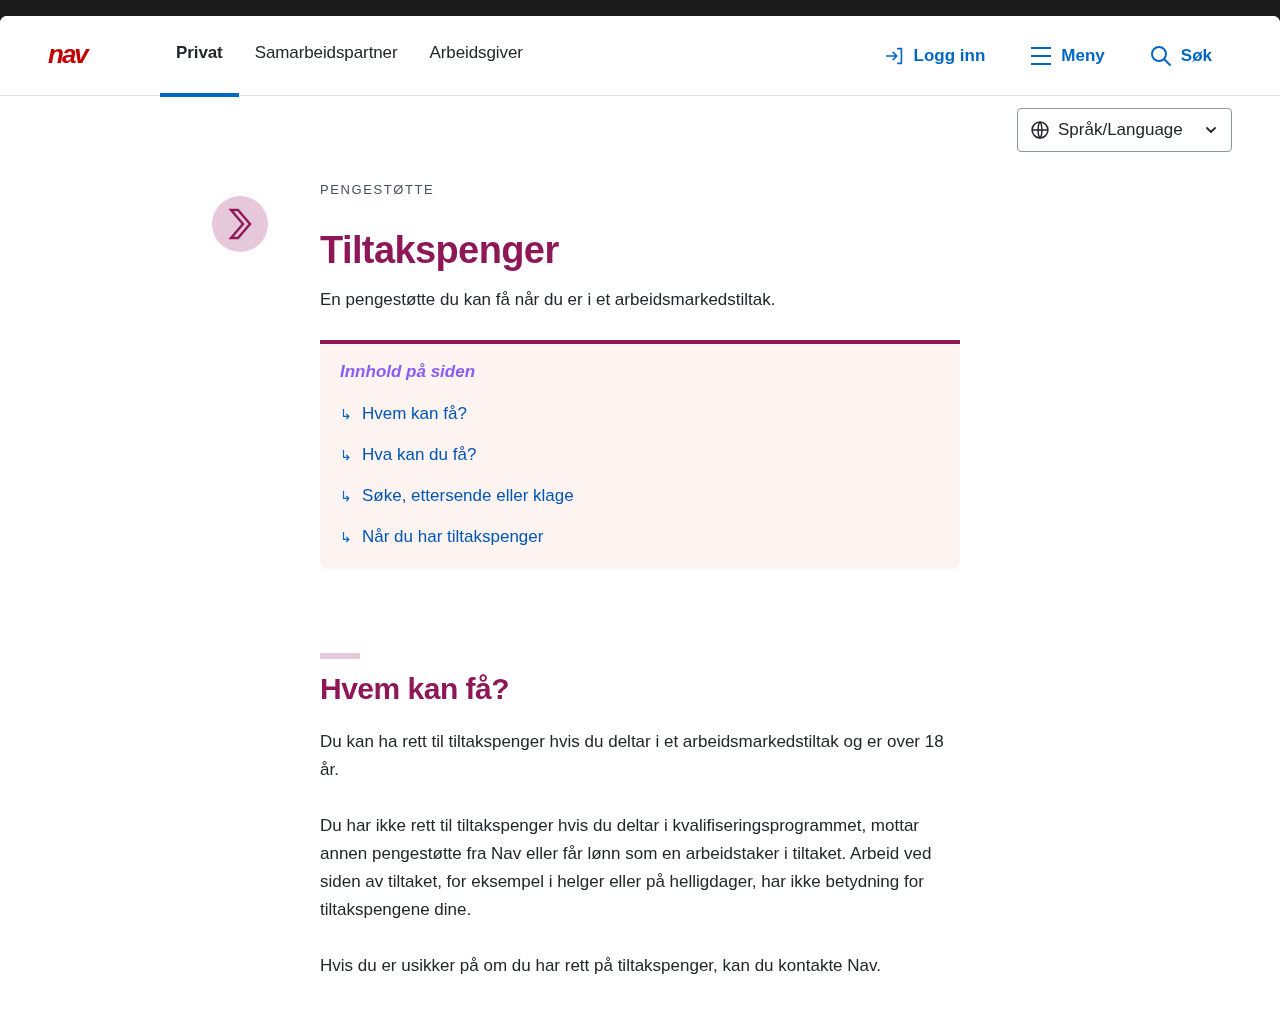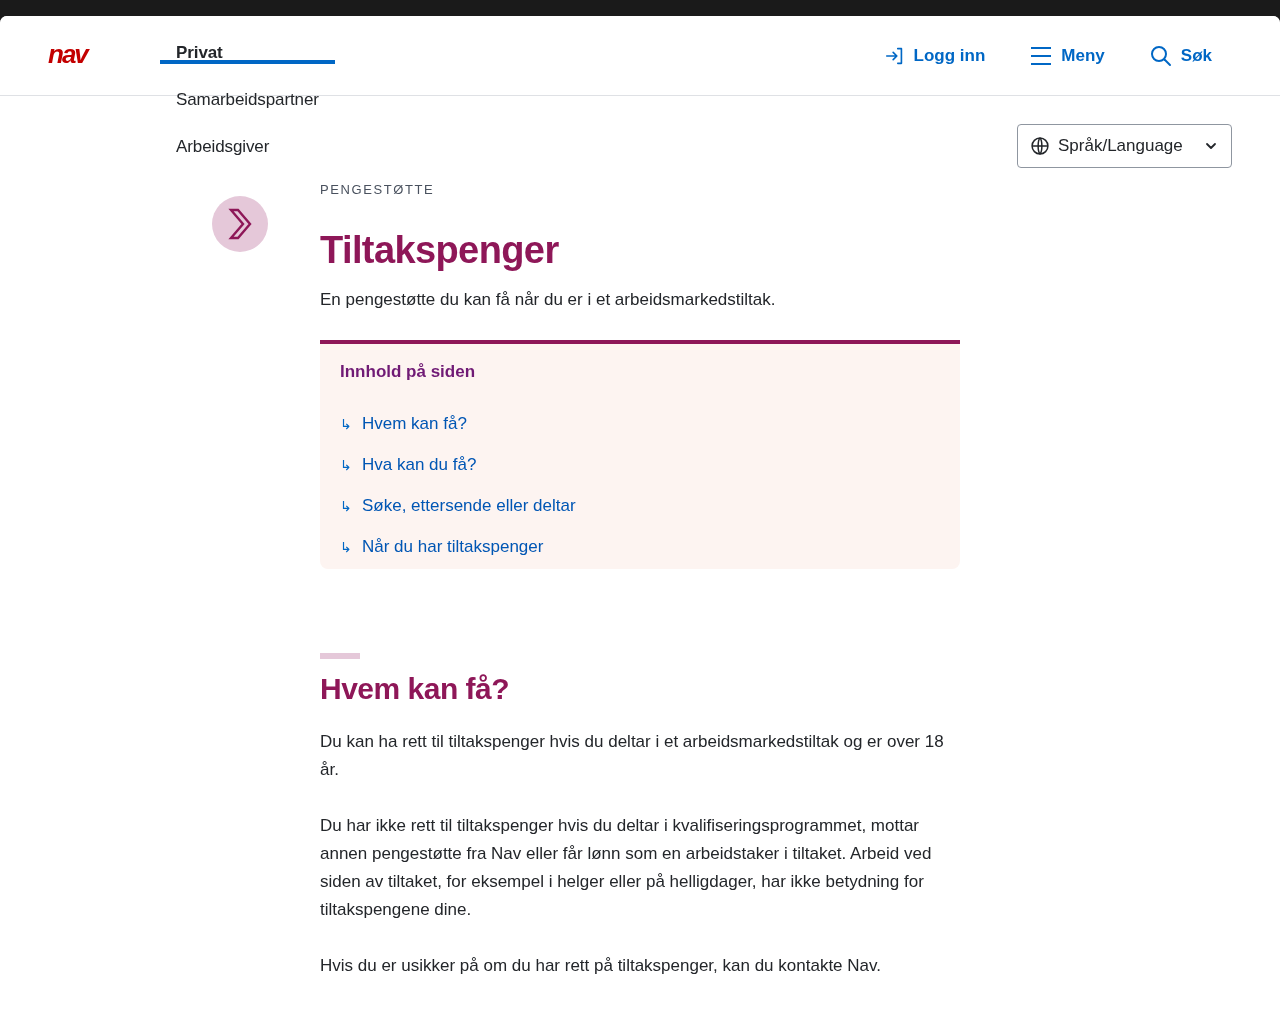--- a/index.html
+++ b/index.html
@@ -8,40 +8,40 @@
     .page {
       position: absolute; left: 0; top: 16px; width: 1280px; height: 1024px;
       background: #ffffff; border-radius: 7px; overflow: hidden;
     }
     
     .header {
       position: absolute; left: 0; top: 0; width: 1280px; height: 80px;
       border-bottom: 1px solid #dfe1e5; background: #fff;
     }
     .logo { position: absolute; left: 48px; top: 27px; width: 64px; height: 24px; }
-    .tabs { position: absolute; left: 160px; top: 0; height: 100px; display: flex; flex-direction: column; }
+    .tabs { position: absolute; left: 160px; top: 0; height: 100px; display: flex; }
     .tab {
       position: relative; height: 80px; padding: 0 16px; display: flex; align-items: flex-start;
       padding-top: 27px; font-size: 17px; color: #23262a; cursor: pointer; letter-spacing: -0.1px;
     }
     .tab.active { font-weight: bold; }
     .tab.active::after {
       content: ""; position: absolute; left: 0; right: 0; bottom: -1px; height: 4px; background: #0067c5;
     }
     .actions { position: absolute; right: 68px; top: 0; height: 80px; display: flex; align-items: center; gap: 44px; }
     .action {
       display: flex; align-items: center; gap: 8px; color: #0067c5; font-weight: bold; font-size: 17px;
       cursor: pointer; padding-top: 0;
     }
     .action svg { display: block; }
     
     .lang {
       position: absolute; left: 1017px; top: 92px; width: 215px; height: 44px;
       border: 1px solid #8f96a0; border-radius: 4px; display: flex; align-items: center;
-      padding: 0 12px; gap: 8px; font-size: 17px; color: #23262a; cursor: pointer; background: #fff; margin-top: 16px;
+      padding: 0 12px; gap: 8px; font-size: 17px; color: #23262a; cursor: pointer; background: #fff;
     }
     .lang .label { flex: 1; }
     
     .icon-circle {
       position: absolute; left: 212px; top: 180px; width: 56px; height: 56px; border-radius: 50%;
       background: #e5c8d9; display: flex; align-items: center; justify-content: center;
     }
     .overline {
       position: absolute; left: 320px; top: 166px; font-size: 13px; letter-spacing: 1.6px; color: #49515e;
     }
@@ -49,21 +49,21 @@
       position: absolute; left: 320px; top: 196px; font-size: 38px; font-weight: bold; color: #8e1758;
       letter-spacing: -0.6px;
       margin-top: 17px;
     }
     .ingress { position: absolute; left: 320px; top: 274px; font-size: 17px; color: #23262a; }
     .toc {
       position: absolute; left: 320px; top: 324px; width: 640px; height: 229px;
       background: #fdf4f1; border-top: 4px solid #8e1758; border-radius: 0 0 8px 8px;
       padding: 18px 20px;
     }
-    .toc-title { font-size: 17px; font-weight: bold; color: #701a75; margin-bottom: 29px; }
+    .toc-title { font-size: 17px; font-weight: bold; color: #8b5cf6; margin-bottom: 19px; font-style: italic; }
     .toc-item {
       display: flex; align-items: center; gap: 8px; height: 41px; color: #0056b4; font-size: 17px; cursor: pointer;
       margin-top: -8px; margin-bottom: 8px;
     }
     .toc-item .arrow { color: #0067c5; font-size: 14px; width: 14px; }
     .section-bar { position: absolute; left: 320px; top: 637px; width: 40px; height: 6px; background: #e5c8d9; }
     .h2 { position: absolute; left: 320px; top: 656px; font-size: 30px; font-weight: bold; color: #8e1758; letter-spacing: -0.5px; }
     .para {
       position: absolute; left: 320px; width: 640px; font-size: 17px; line-height: 28px; color: #23262a;
     }
@@ -134,21 +134,21 @@
     <div class="toc-item">
       <span class="arrow">↳</span>
       <span>Hvem kan få?</span>
     </div>
     <div class="toc-item">
       <span class="arrow">↳</span>
       <span>Hva kan du få?</span>
     </div>
     <div class="toc-item">
       <span class="arrow">↳</span>
-      <span>Søke, ettersende eller deltar</span>
+      <span>Søke, ettersende eller klage</span>
     </div>
     <div class="toc-item">
       <span class="arrow">↳</span>
       <span>Når du har tiltakspenger</span>
     </div>
   </nav>
 
   <div class="section-bar"></div>
   <h2 class="h2">Hvem kan få?</h2>
   <p class="para" style="top:712px;">Du kan ha rett til tiltakspenger hvis du deltar i et arbeidsmarkedstiltak og er over 18 år.</p>

